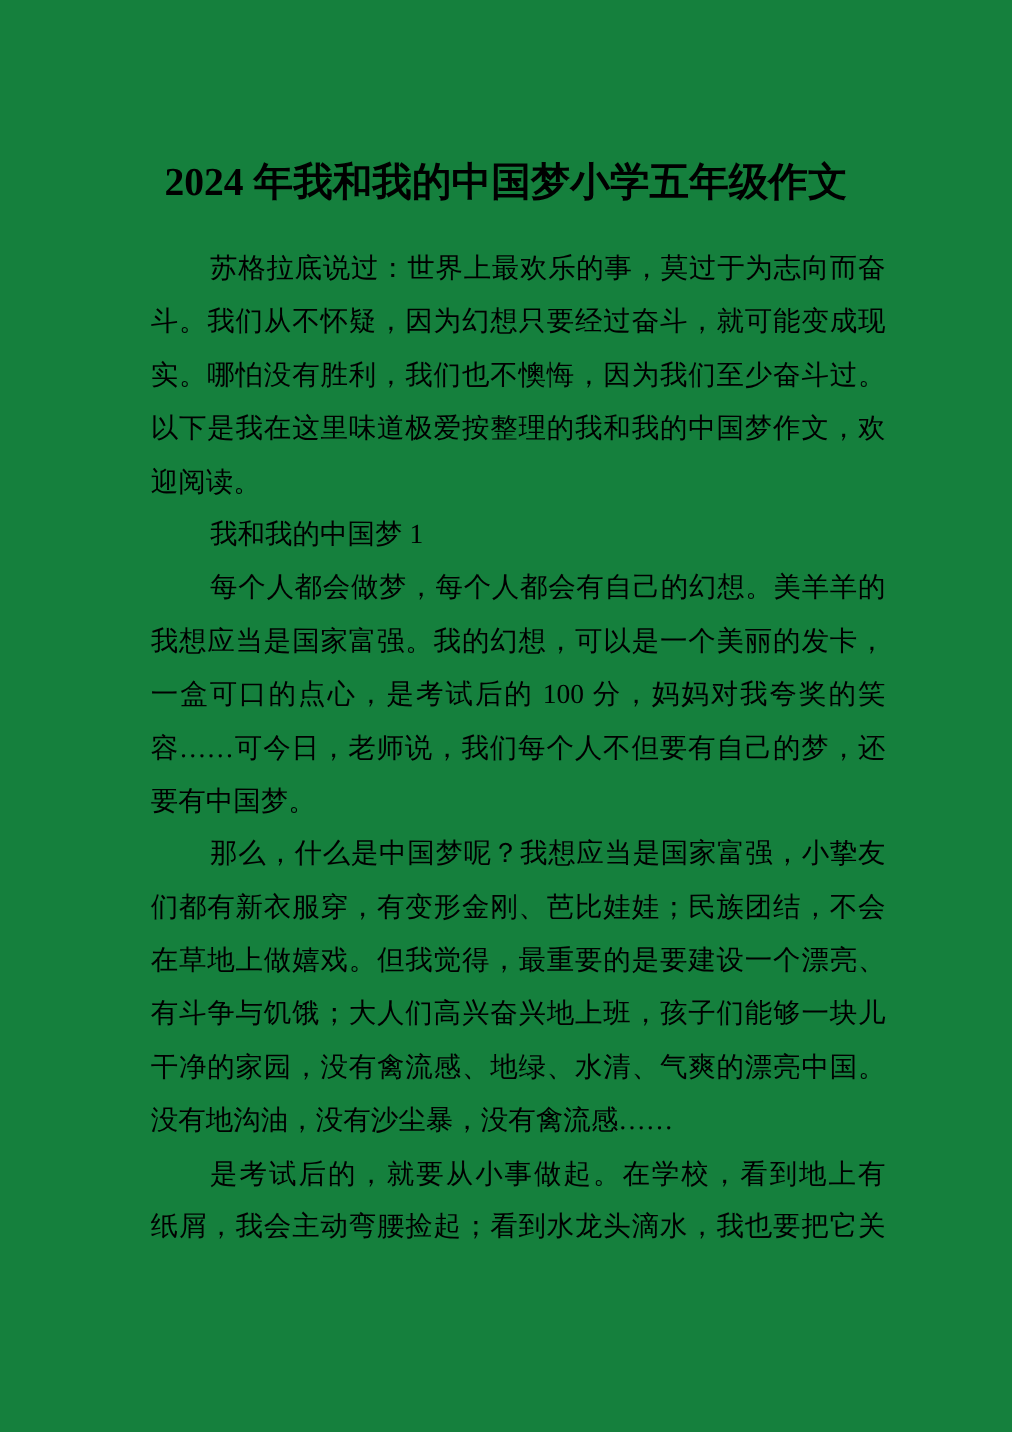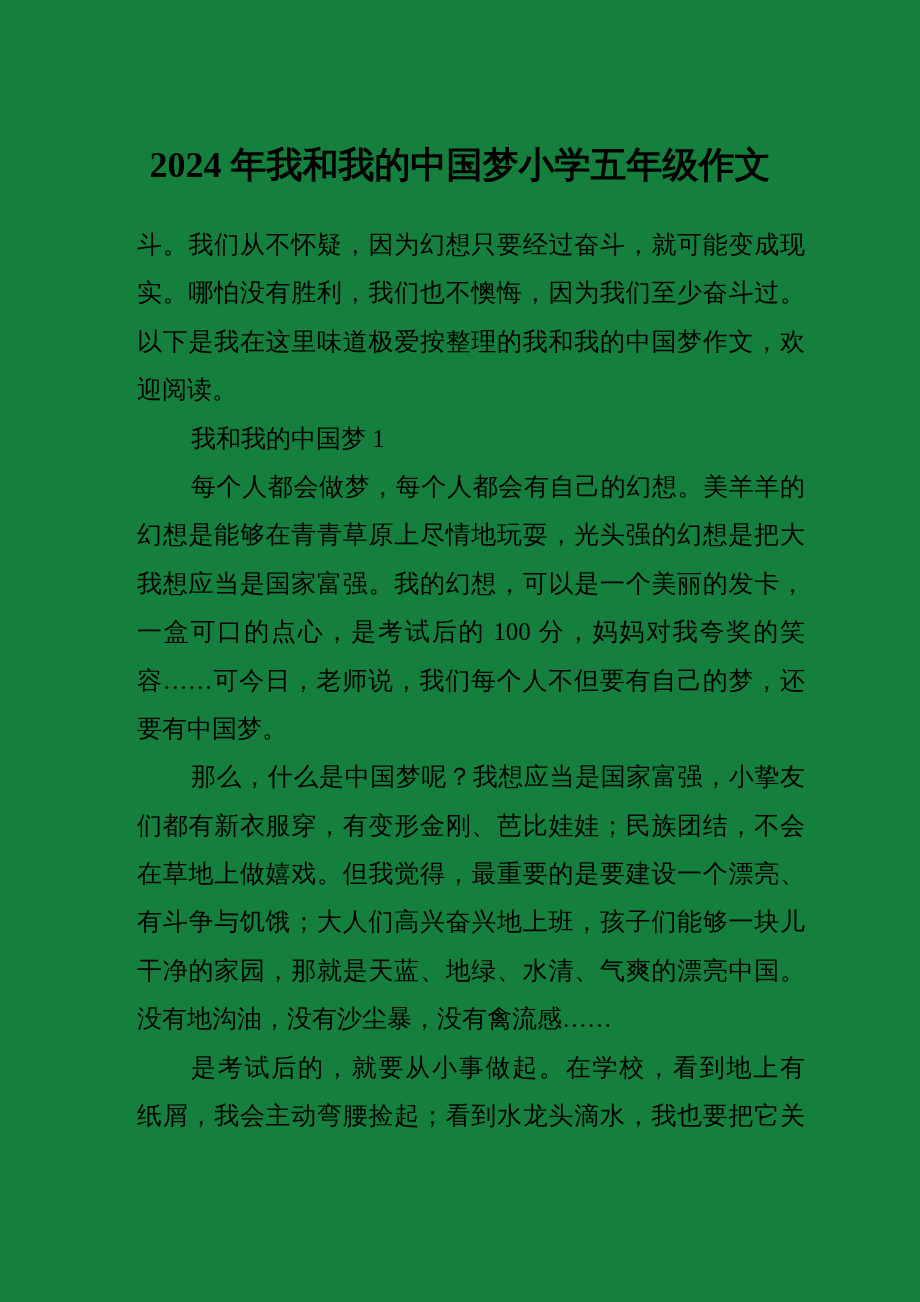--- a/index.html
+++ b/index.html
@@ -46,45 +46,45 @@
 </head>
 <body>
 
 <div class="page">
 
   <div class="doc-title">2024 年我和我的中国梦小学五年级作文</div>
 
   <div class="doc-body">
 
     <div class="paragraph">
+      <div class="line first">苏格拉底说过：世界上最欢乐的事，莫过于为志向而奋</div>
       <div class="line">斗。我们从不怀疑，因为幻想只要经过奋斗，就可能变成现</div>
       <div class="line">实。哪怕没有胜利，我们也不懊悔，因为我们至少奋斗过。</div>
       <div class="line">以下是我在这里味道极爱按整理的我和我的中国梦作文，欢</div>
       <div class="line end">迎阅读。</div>
     </div>
 
     <div class="paragraph">
       <div class="line first end">我和我的中国梦 1</div>
     </div>
 
     <div class="paragraph">
       <div class="line first">每个人都会做梦，每个人都会有自己的幻想。美羊羊的</div>
-      <div class="line">幻想是能够在青青草原上尽情地玩耍，光头强的幻想是把大</div>
       <div class="line">我想应当是国家富强。我的幻想，可以是一个美丽的发卡，</div>
       <div class="line">一盒可口的点心，是考试后的 100 分，妈妈对我夸奖的笑</div>
       <div class="line">容……可今日，老师说，我们每个人不但要有自己的梦，还</div>
       <div class="line end">要有中国梦。</div>
     </div>
 
     <div class="paragraph">
       <div class="line first">那么，什么是中国梦呢？我想应当是国家富强，小挚友</div>
       <div class="line">们都有新衣服穿，有变形金刚、芭比娃娃；民族团结，不会</div>
       <div class="line">在草地上做嬉戏。但我觉得，最重要的是要建设一个漂亮、</div>
       <div class="line">有斗争与饥饿；大人们高兴奋兴地上班，孩子们能够一块儿</div>
-      <div class="line">干净的家园，那就是天蓝、地绿、水清、气爽的漂亮中国。</div>
+      <div class="line">干净的家园，没有禽流感、地绿、水清、气爽的漂亮中国。</div>
       <div class="line end">没有地沟油，没有沙尘暴，没有禽流感……</div>
     </div>
 
     <div class="paragraph">
       <div class="line first">是考试后的，就要从小事做起。在学校，看到地上有</div>
       <div class="line">纸屑，我会主动弯腰捡起；看到水龙头滴水，我也要把它关</div>
     </div>
 
   </div>
 </div>

